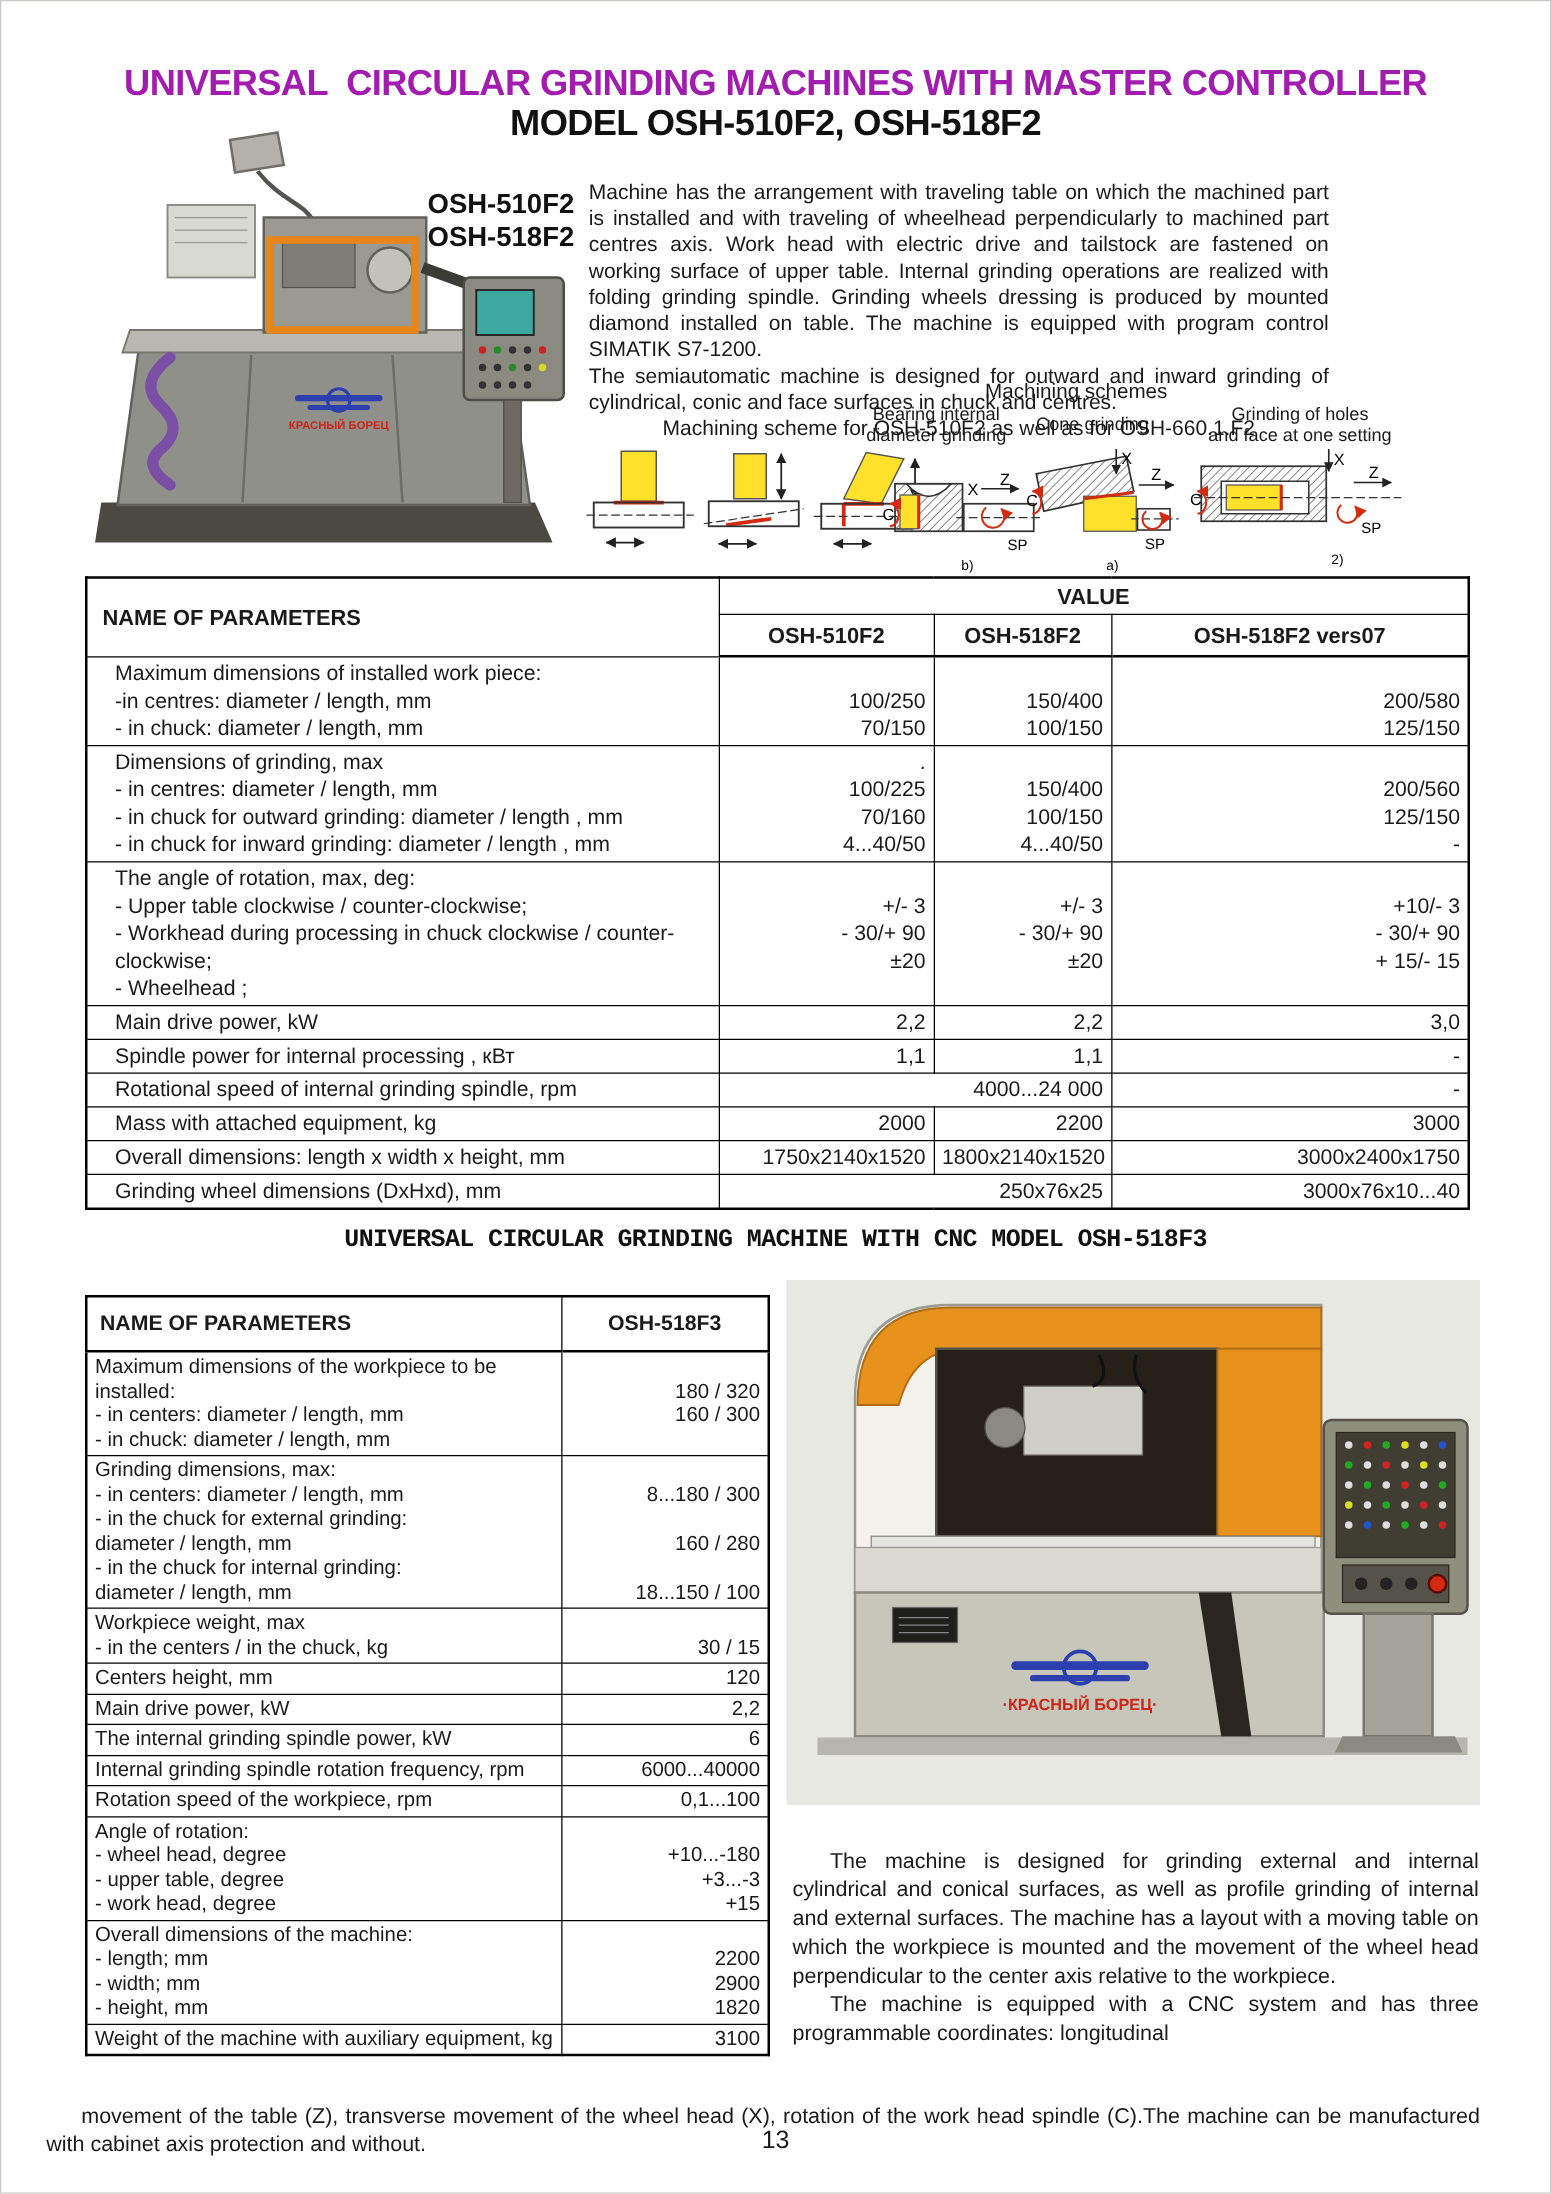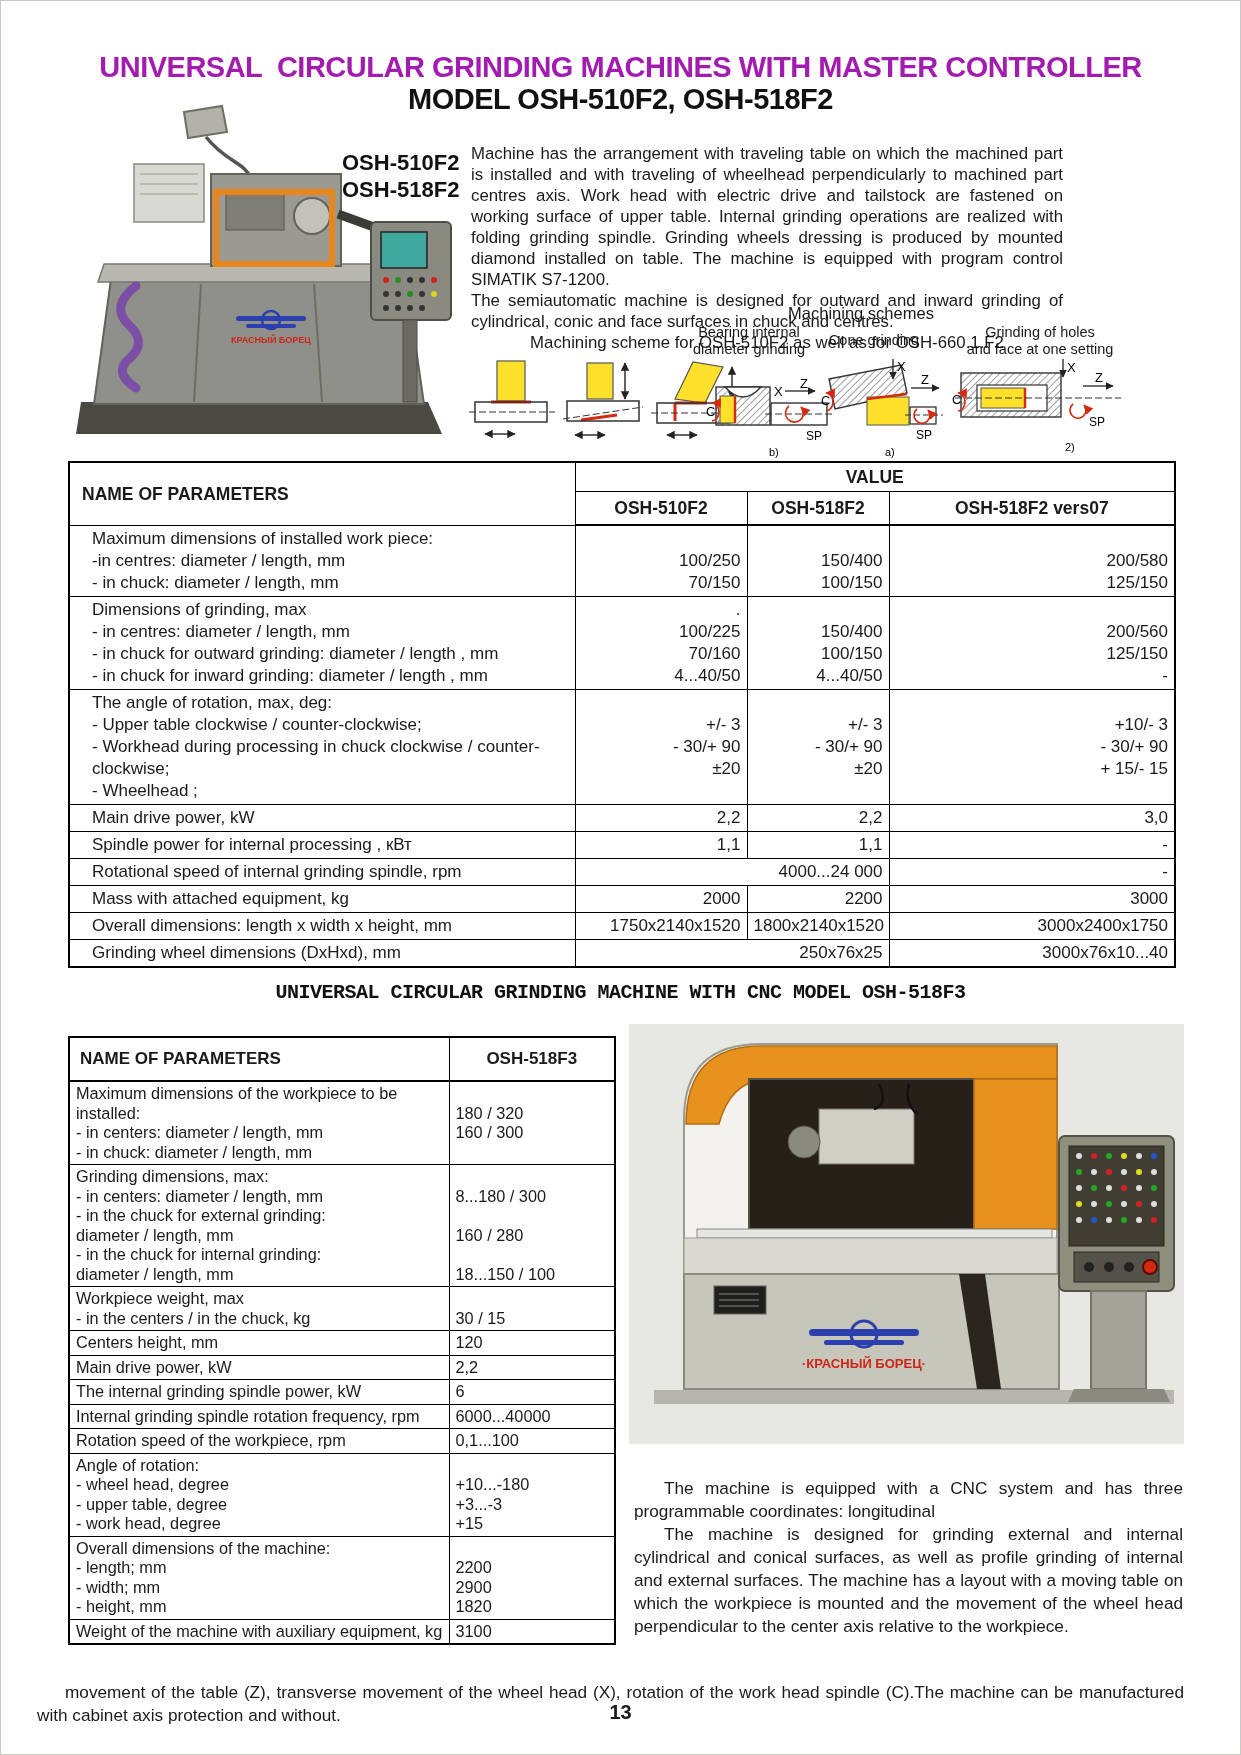--- a/index.html
+++ b/index.html
@@ -39,31 +39,31 @@
   #table1 th{font-size:17.5px;}
   #table1 .rowhead th{border-bottom-width:2px;}
   #table1 td.val{text-align:right;}
   #table1 td.name{padding-left:22px;}
   #table1 th.pname{text-align:left;padding-left:12px;}
 
   #title3{left:0;right:0;top:980px;text-align:center;font-size:20px;font-weight:800;letter-spacing:-0.5px;color:#111;font-family:Liberation Mono, monospace;}
 
   #table2{left:67px;top:1035px;width:546px;font-size:16.3px;line-height:19.5px;}
   #table2 th{font-size:17px;border-bottom-width:2px;height:38px;}
-  #table2 td.val{text-align:left;}
+  #table2 td.val{text-align:right;}
   #table2 th.pname{text-align:left;padding-left:10px;}
 
   #photo1{left:75px;top:103px;}
   #photo2{left:628px;top:1023px;}
 
   #sec2-paras{left:633px;top:1448px;width:549px;font-size:17.2px;line-height:23px;}
   #sec2-paras p{margin:0;text-indent:30px;}
   #para3{left:36px;top:1652px;width:1147px;font-size:17.2px;line-height:23px;text-indent:28px;}
 
-  #page-number{left:0;right:0;top:1700px;text-align:center;font-size:20px;font-weight:bold;}
+  #page-number{left:0;right:0;top:1700px;text-align:center;font-size:20px;font-weight:normal;}
 </style>
 </head>
 <body>
 
 <div id="title1" class="abs prew">UNIVERSAL  CIRCULAR GRINDING MACHINES WITH MASTER CONTROLLER</div>
 <div id="title2" class="abs prew">MODEL OSH-510F2, OSH-518F2</div>
 
 <svg id="photo1" class="abs" width="390" height="355" viewBox="0 0 390 355">
   <polygon points="5,298 352,298 366,330 0,330" fill="#4a4a42"></polygon>
   <polygon points="35,175 330,175 348,300 18,300" fill="#90908a" stroke="#62625c" stroke-width="2"></polygon>
@@ -470,18 +470,18 @@
   <rect x="445" y="228" width="85" height="30" fill="#55524a" stroke="#2a281f"></rect>
   <circle cx="460" cy="243" r="5" fill="#222"></circle>
     <circle cx="480" cy="243" r="5" fill="#222"></circle>
     <circle cx="500" cy="243" r="5" fill="#222"></circle>
   <circle cx="521" cy="243" r="7" fill="#d42a10" stroke="#5a0c04" stroke-width="2"></circle>
   <rect x="462" y="267" width="55" height="98" fill="#a3a399" stroke="#77746c" stroke-width="2"></rect>
   <polygon points="445,365 535,365 541,378 439,378" fill="#8a8a80"></polygon>
 </svg>
 
 <div id="sec2-paras" class="abs just">
+  <p>The machine is designed for grinding external and internal cylindrical and conical surfaces, as well as profile grinding of internal and external surfaces. The machine has a layout with a moving table on which the workpiece is mounted and the movement of the wheel head perpendicular to the center axis relative to the workpiece.</p>
   <p>The machine is equipped with a CNC system and has three programmable coordinates: longitudinal</p>
-  <p>The machine is designed for grinding external and internal cylindrical and conical surfaces, as well as profile grinding of internal and external surfaces. The machine has a layout with a moving table on which the workpiece is mounted and the movement of the wheel head perpendicular to the center axis relative to the workpiece.</p>
 </div>
 <div id="para3" class="abs just">movement of the table (Z), transverse movement of the wheel head (X), rotation of the work head spindle (C).The machine can be manufactured with cabinet axis protection and without.</div>
 
 <div id="page-number" class="abs">13</div>
 
 </body></html>

